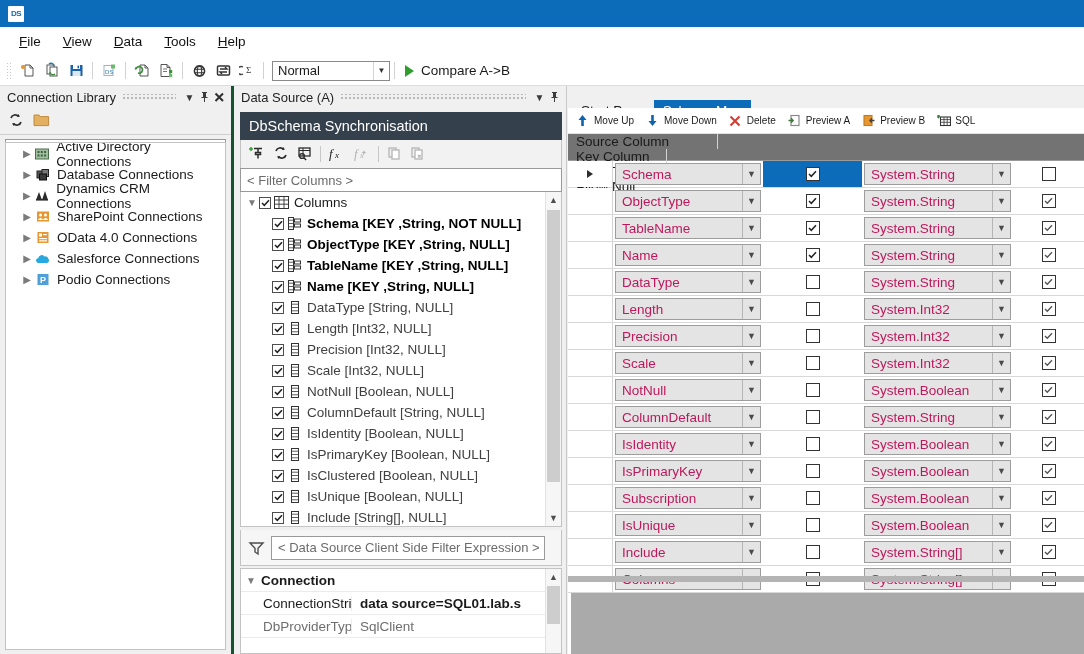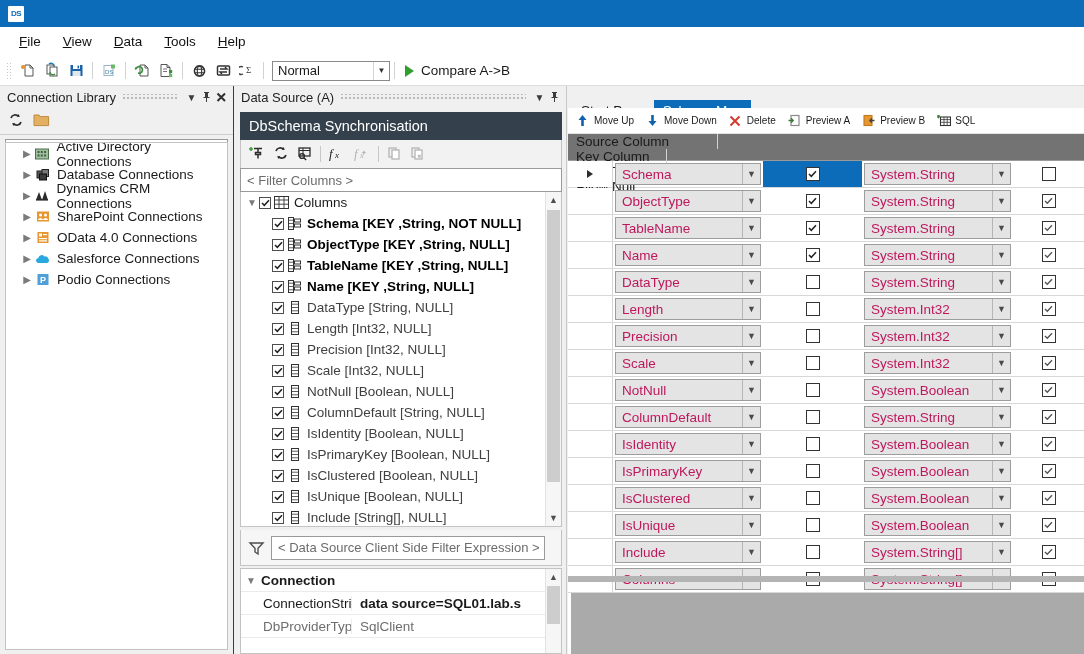--- a/index.html
+++ b/index.html
@@ -57,21 +57,21 @@
   .cmp{display:flex;align-items:center;margin-left:6px;font-size:13.5px;cursor:default;}
   .cmp .play{
     width:0;height:0;border-left:9px solid #2f9e2f;
     border-top:6px solid transparent;border-bottom:6px solid transparent;
     margin-right:7px;
   }
 
   
   .conlib{
     position:absolute;left:0;top:86px;width:234px;height:568px;
-    background:#f0f0f0;border-right:1px solid #14532d;box-sizing:border-box;
+    background:#f0f0f0;border-right:3px solid #14532d;box-sizing:border-box;
   }
   .panel-head{
     height:22px;display:flex;align-items:center;padding:0 4px 0 7px;
     font-size:13px;color:#1f1f1f;
   }
   .panel-head .dots{
     flex:1;height:7px;margin:0 6px;opacity:.55;
     background-image:radial-gradient(#8a8a8a 40%, transparent 42%);
     background-size:4px 4px;background-position:0 2px;
   }
@@ -1163,21 +1163,21 @@
                 <svg width="9" height="8" viewBox="0 0 9 8">
                   <path d="M1 4 L3.3 6.3 L8 1.2" stroke="#555" stroke-width="1.4" fill="none"></path>
                 </svg>
               </span>
             </div>
           </div>
           <div class="grow">
             <div class="gc rowhdr"></div>
             <div class="gc" style="width: 150px;">
               <span class="cellbox">
-                <span class="txt">IsClustered</span>
+                <span class="txt">Subscription</span>
                 <span class="dd">▼</span>
               </span>
             </div>
             <div class="gc chk" style="width: 99px;">
               <span class="gchk"></span>
             </div>
             <div class="gc" style="width: 151px;">
               <span class="cellbox">
                 <span class="txt">System.Boolean</span>
                 <span class="dd">▼</span>

